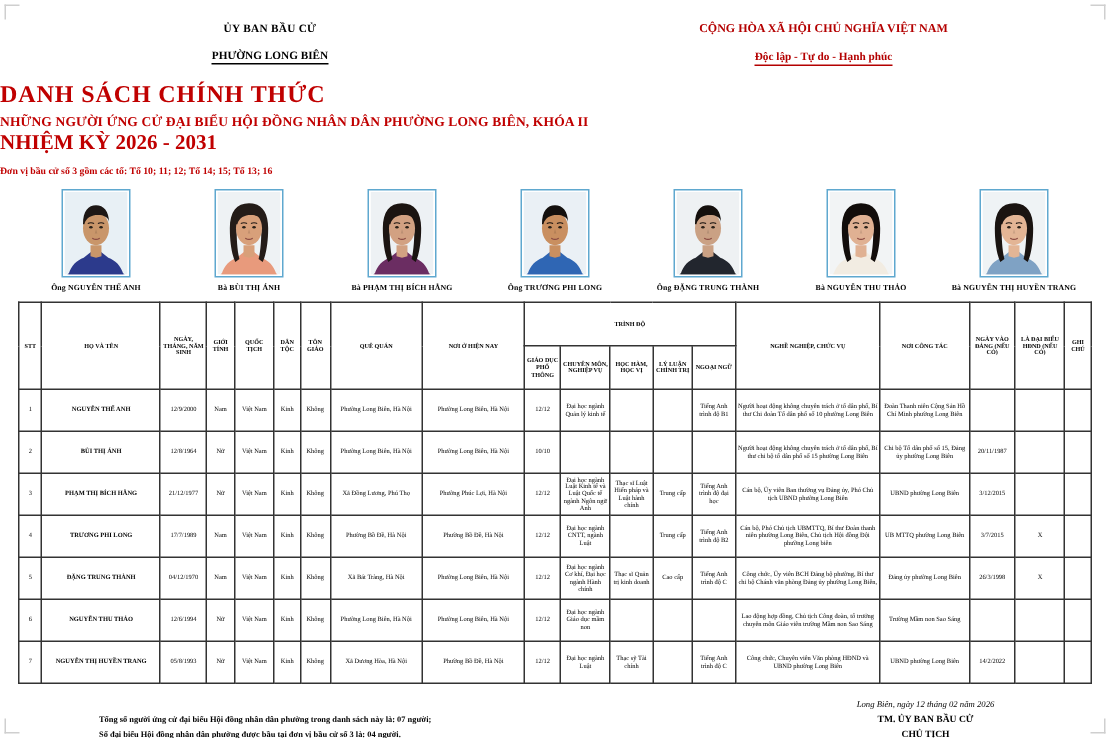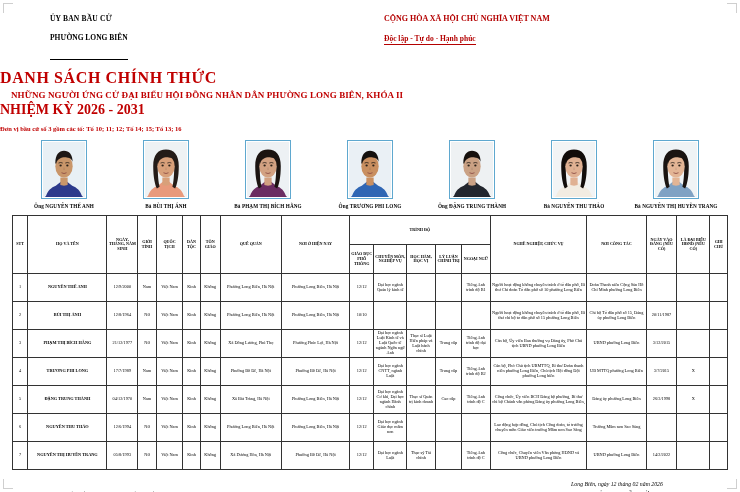--- a/index.html
+++ b/index.html
@@ -30,38 +30,38 @@
   .crop.bl { bottom: 3px; left: 3px; border-right: none; border-top: none; }
   .crop.br { bottom: 3px; right: 3px; border-left: none; border-top: none; }
 
   
   .hdr {
     display: flex;
     justify-content: space-between;
     padding: 14px 22px 0 22px;
   }
   .hdr-left, .hdr-right {
-    text-align: left;
+    text-align: center;
     line-height: 1.35;
   }
   .hdr-left { width: 260px; margin-left: 28px; }
   .hdr-right { width: 330px; margin-right: 4px; }
   .hdr-l1 {
     font-size: 7.5px;
     font-weight: bold;
     letter-spacing: .2px;
     text-transform: uppercase;
   }
   .hdr-l2 {
     font-size: 7.5px;
     font-weight: bold;
     text-transform: uppercase;
     display: inline-block;
     border-bottom: 1px solid #000;
-    padding-bottom: 16px;
+    padding-bottom: 0px;
   }
   .hdr-r1 {
     font-size: 8px;
     font-weight: bold;
     color: #b40000;
     text-transform: uppercase;
   }
   .hdr-r2 {
     font-size: 7.5px;
     font-weight: bold;
@@ -78,21 +78,20 @@
   .t-main {
     font-size: 16px;
     font-weight: bold;
     letter-spacing: .6px;
   }
   .t-sub1 {
     font-size: 9px;
     font-weight: bold;
     margin-top: 3px;
     letter-spacing: .1px;
-    padding-left: 11px;
   }
   .t-sub2 {
     font-size: 14px;
     font-weight: bold;
     margin-top: 2px;
   }
   .t-unit {
     font-size: 6.5px;
     font-weight: bold;
     margin-top: 7px;

